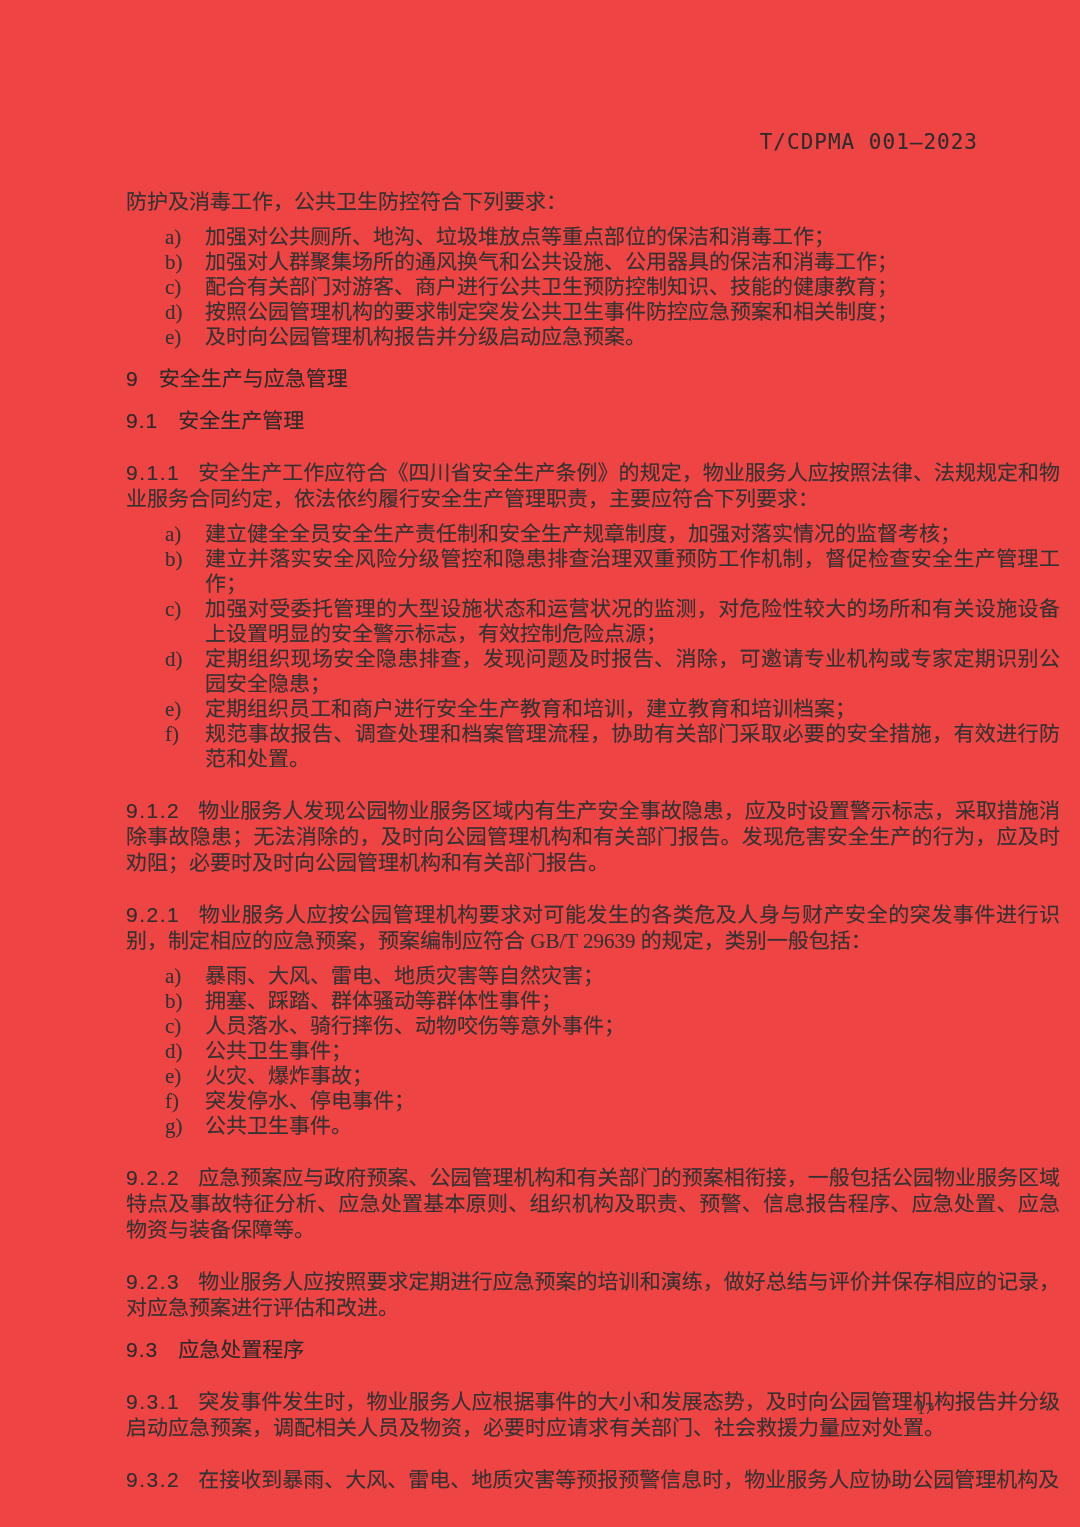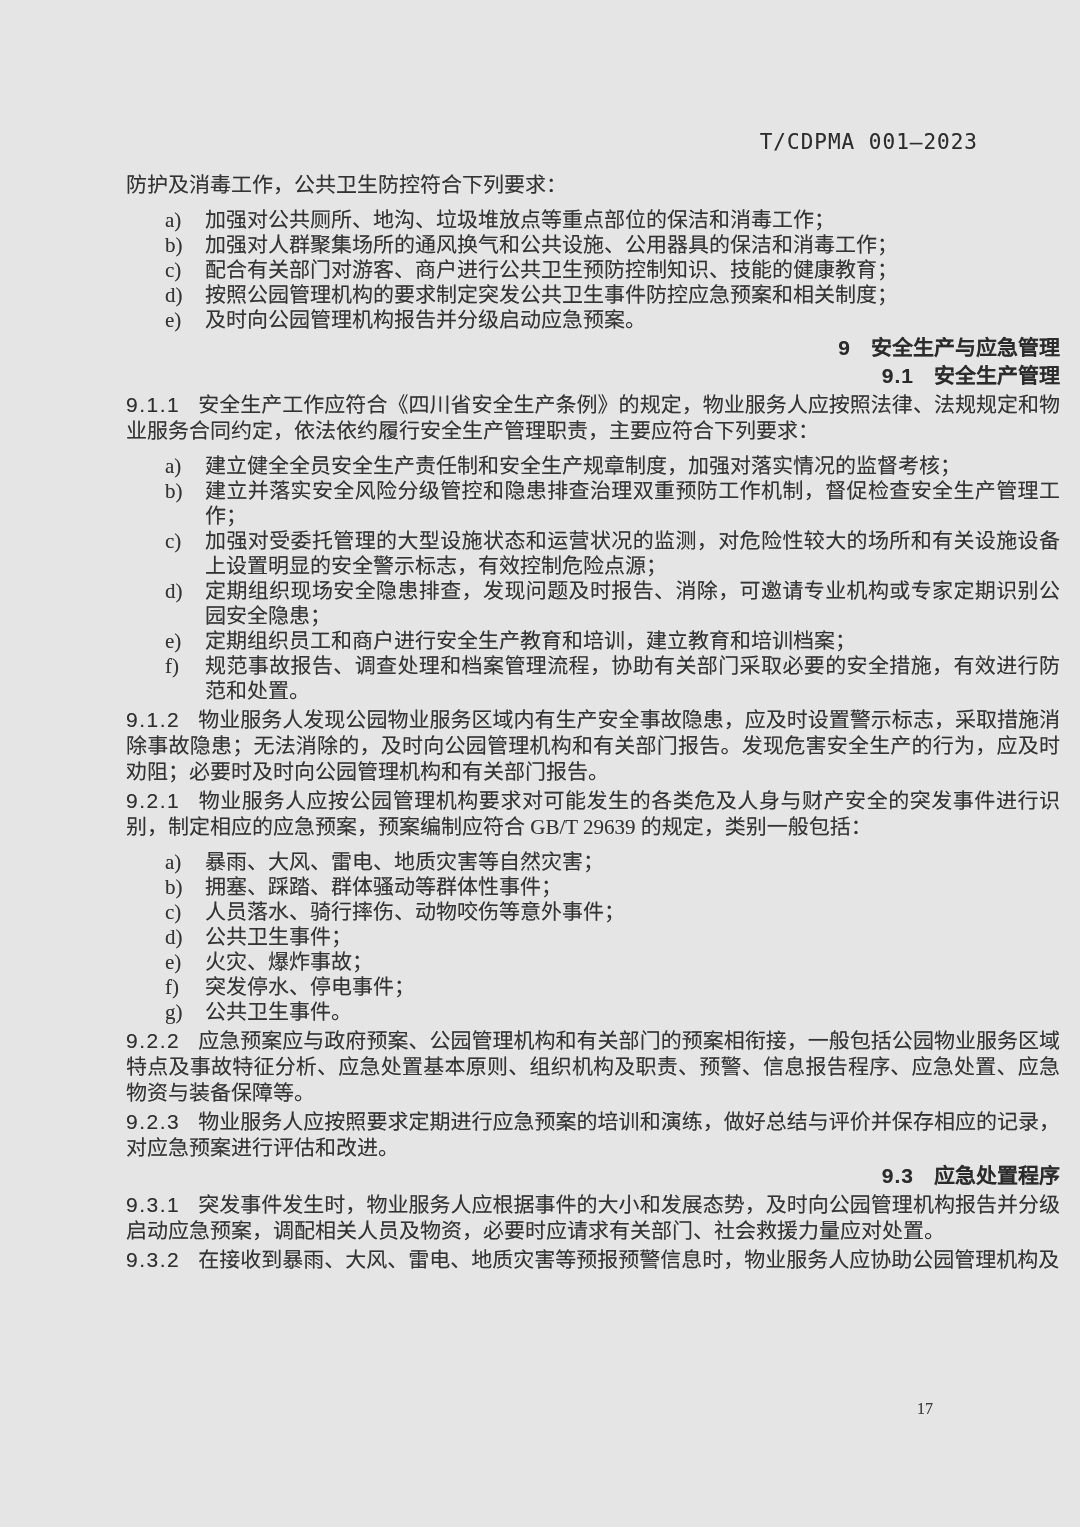--- a/index.html
+++ b/index.html
@@ -1,21 +1,21 @@
 <!DOCTYPE html>
 <html lang="zh-CN"><head>
 <meta charset="utf-8">
 <style>
   * { margin: 0; padding: 0; box-sizing: border-box; }
   html, body { background: #ffffff; }
   .page {
     position: relative;
     width: 1080px;
     height: 1527px;
-    background: #e5e5e5;
+    background: #ef4444;
     overflow: hidden;
     color: #333333;
     font-family: "Liberation Serif", "DejaVu Serif", serif;
     text-shadow: 0 0 0.5px rgba(40,40,40,0.35);
   }
   .doc-header {
     position: absolute;
     top: 130px;
     left: 126px;
     width: 852px;
@@ -28,39 +28,38 @@
   .content {
     position: absolute;
     top: 172px;
     left: 126px;
     width: 934px;
   }
   .para {
     font-size: 21px;
     line-height: 26px;
     text-align: justify;
-    margin-top: 3px;
+    margin-top: 26px;
     color: #333333;
   }
-  .para:first-child { margin-top: 0; }
+  .para:first-child { margin-top: 17px; }
   .cnum {
     font-family: "Liberation Sans", "DejaVu Sans", sans-serif;
     letter-spacing: 1.5px;
     padding-right: 18px;
     color: #2f2f2f;
   }
   .heading {
     font-family: "Liberation Sans", "DejaVu Sans", sans-serif;
-    font-weight: 700;
+    font-weight: 400;
     font-size: 21px;
     line-height: 26px;
     color: #2b2b2b;
-    margin-top: 2px;
+    margin-top: 16px;
     text-shadow: 0 0 0.5px rgba(30,30,30,0.4);
-    text-align: right;
   }
   .heading .hnum { padding-right: 20px; letter-spacing: 1px; }
   .clause-list {
     list-style: none;
     margin-top: 10px;
     padding-left: 39px;
   }
   .clause-list li {
     display: flex;
     font-size: 21px;

